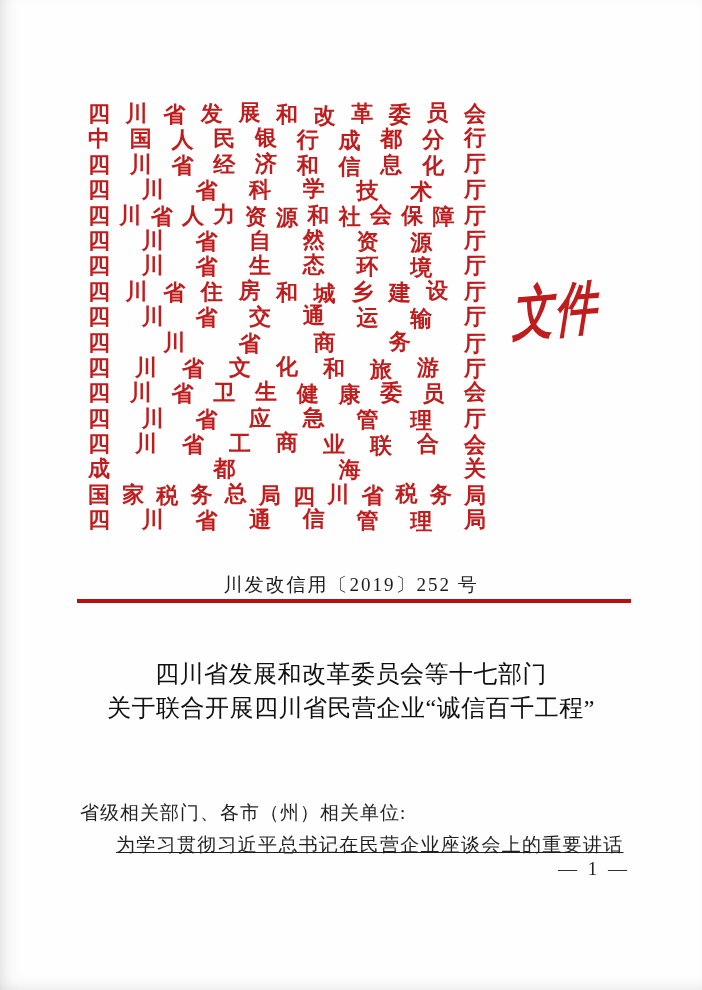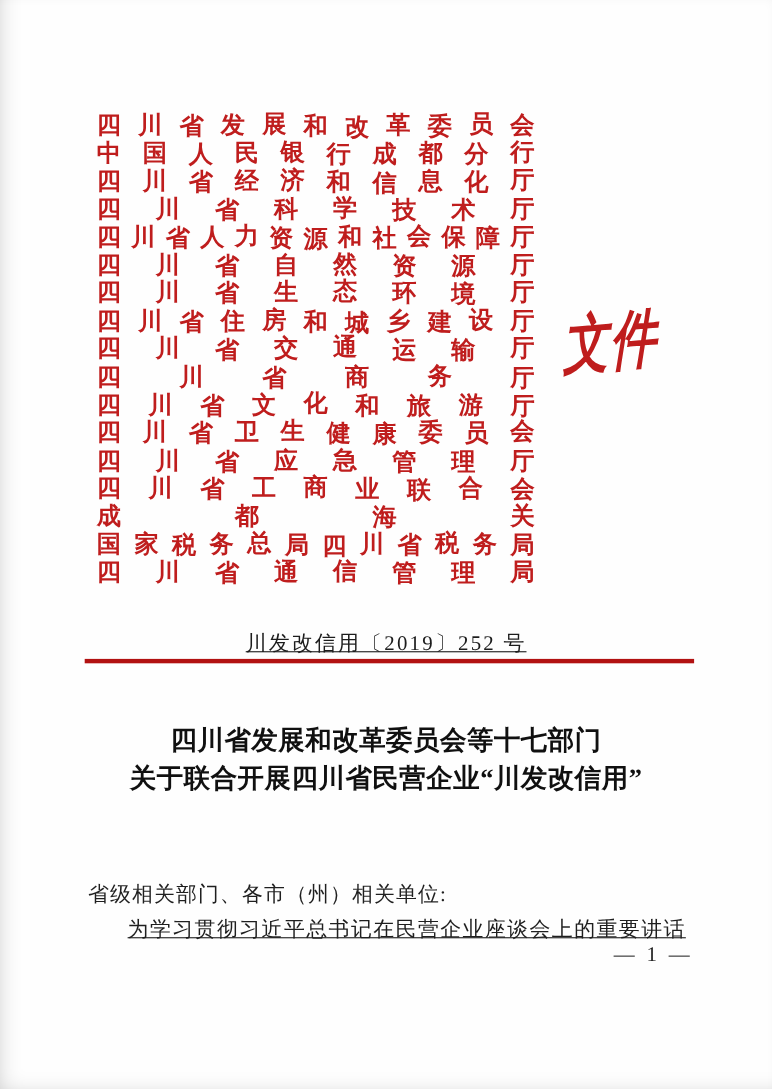--- a/index.html
+++ b/index.html
@@ -57,40 +57,39 @@
   
   .doc-number {
     position: absolute;
     left: 0;
     top: 572px;
     width: 100%;
     text-align: center;
     font-size: 19px;
     letter-spacing: 2px;
     color: var(--ink, #1c1c1c);
-    text-decoration: underline;
   }
   .red-rule {
     position: absolute;
     left: 77px;
     top: 599px;
     width: 554px;
     height: 4px;
     background: var(--rule-red, #b21212);
   }
 
   
   .title-block {
     position: absolute;
     left: 0;
     top: 657px;
     width: 100%;
     text-align: center;
     font-size: 24px;
-    font-weight: bold;
+    font-weight: normal;
     line-height: 34px;
     color: #101010;
     letter-spacing: 0.5px;
   }
 
   
   .salutation {
     position: absolute;
     left: 80px;
     top: 800px;
@@ -315,21 +314,21 @@
     </div>
 
   <div class="stamp">文件</div>
 
   <div class="doc-number">川发改信用〔2019〕252 号</div>
 
   <div class="red-rule"></div>
 
   <div class="title-block">
     <div>四川省发展和改革委员会等十七部门</div>
-    <div>关于联合开展四川省民营企业“川发改信用”</div>
+    <div>关于联合开展四川省民营企业“诚信百千工程”</div>
   </div>
 
   <div class="salutation">省级相关部门、各市（州）相关单位:</div>
 
   <div class="paragraph">为学习贯彻习近平总书记在民营企业座谈会上的重要讲话</div>
 
   <div class="page-number">— 1 —</div>
 
 </div>
 

